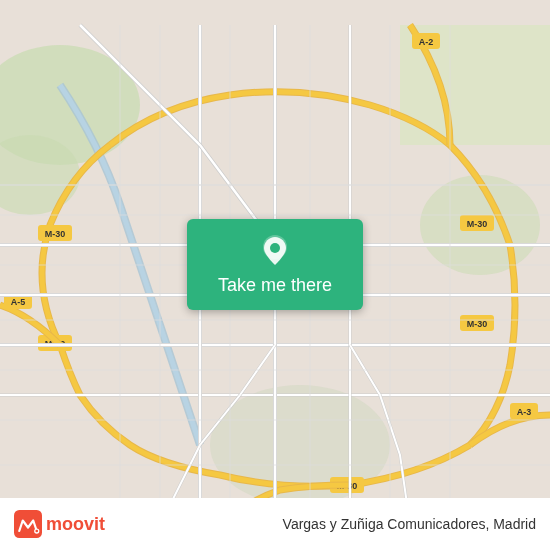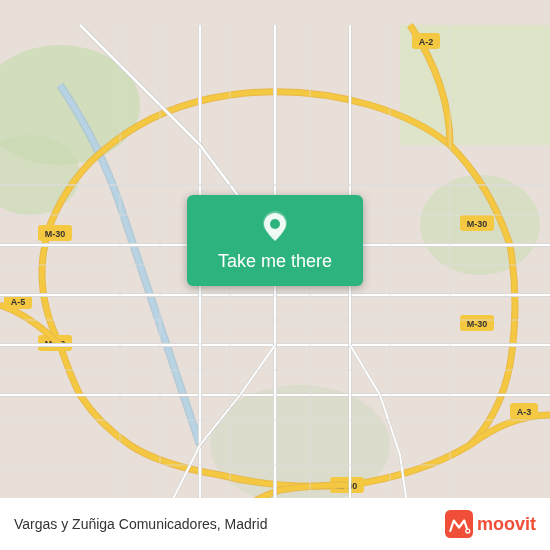--- a/index.html
+++ b/index.html
@@ -229,41 +229,41 @@
     <line x1="120" y1="0" x2="120" y2="500" stroke="#ddd" stroke-width="1" opacity="0.7"></line>
     <line x1="160" y1="0" x2="160" y2="500" stroke="#ddd" stroke-width="1" opacity="0.7"></line>
     <line x1="230" y1="0" x2="230" y2="500" stroke="#ddd" stroke-width="1" opacity="0.7"></line>
     <line x1="310" y1="0" x2="310" y2="500" stroke="#ddd" stroke-width="1" opacity="0.7"></line>
     <line x1="390" y1="0" x2="390" y2="500" stroke="#ddd" stroke-width="1" opacity="0.7"></line>
     <line x1="450" y1="0" x2="450" y2="500" stroke="#ddd" stroke-width="1" opacity="0.7"></line>
 
     <text x="252" y="225" font-size="13" font-weight="bold" fill="#666" opacity="0.9">N</text>
   </svg>
 
-  <button id="take-me-there-btn" style="background: rgb(45, 179, 125); color: rgb(255, 255, 255);">
+  <button id="take-me-there-btn" style="background: rgb(45, 179, 125); color: rgb(255, 255, 255); margin-top: 24px;">
     <div id="pin-icon-wrapper">
       <svg width="36" height="36" viewBox="0 0 36 36">
         <circle cx="18" cy="14" r="12" fill="white" opacity="0.25"></circle>
         <path d="M18 4 C12 4 7 9 7 15 C7 22 18 32 18 32 C18 32 29 22 29 15 C29 9 24 4 18 4Z" fill="white" opacity="0.9"></path>
         <circle cx="18" cy="15" r="5" fill="#2db37d"></circle>
       </svg>
     </div>
     <span>Take me there</span>
   </button>
 
 
   <div id="bottom-bar">
-    <div id="location-info">
-      <span id="location-name">Vargas y Zuñiga Comunicadores, Madrid</span>
-    </div>
     <div id="moovit-logo">
 
       <svg id="moovit-icon" width="32" height="32" viewBox="0 0 32 32">
         <rect width="32" height="32" rx="6" fill="#f04e37"></rect>
         <path d="M6 24 L10 12 L16 20 L22 12 L26 24" stroke="white" stroke-width="2.5" fill="none" stroke-linejoin="round" stroke-linecap="round"></path>
 
         <circle cx="26" cy="24" r="3" fill="white"></circle>
         <circle cx="26" cy="24" r="1.5" fill="#f04e37"></circle>
       </svg>
       <span id="moovit-text" style="color: rgb(240, 78, 55); font-weight: bold; font-size: 18px;">moovit</span>
     </div>
+    <div id="location-info">
+      <span id="location-name">Vargas y Zuñiga Comunicadores, Madrid</span>
+    </div>
   </div>
 </div>
 
 </body></html>

